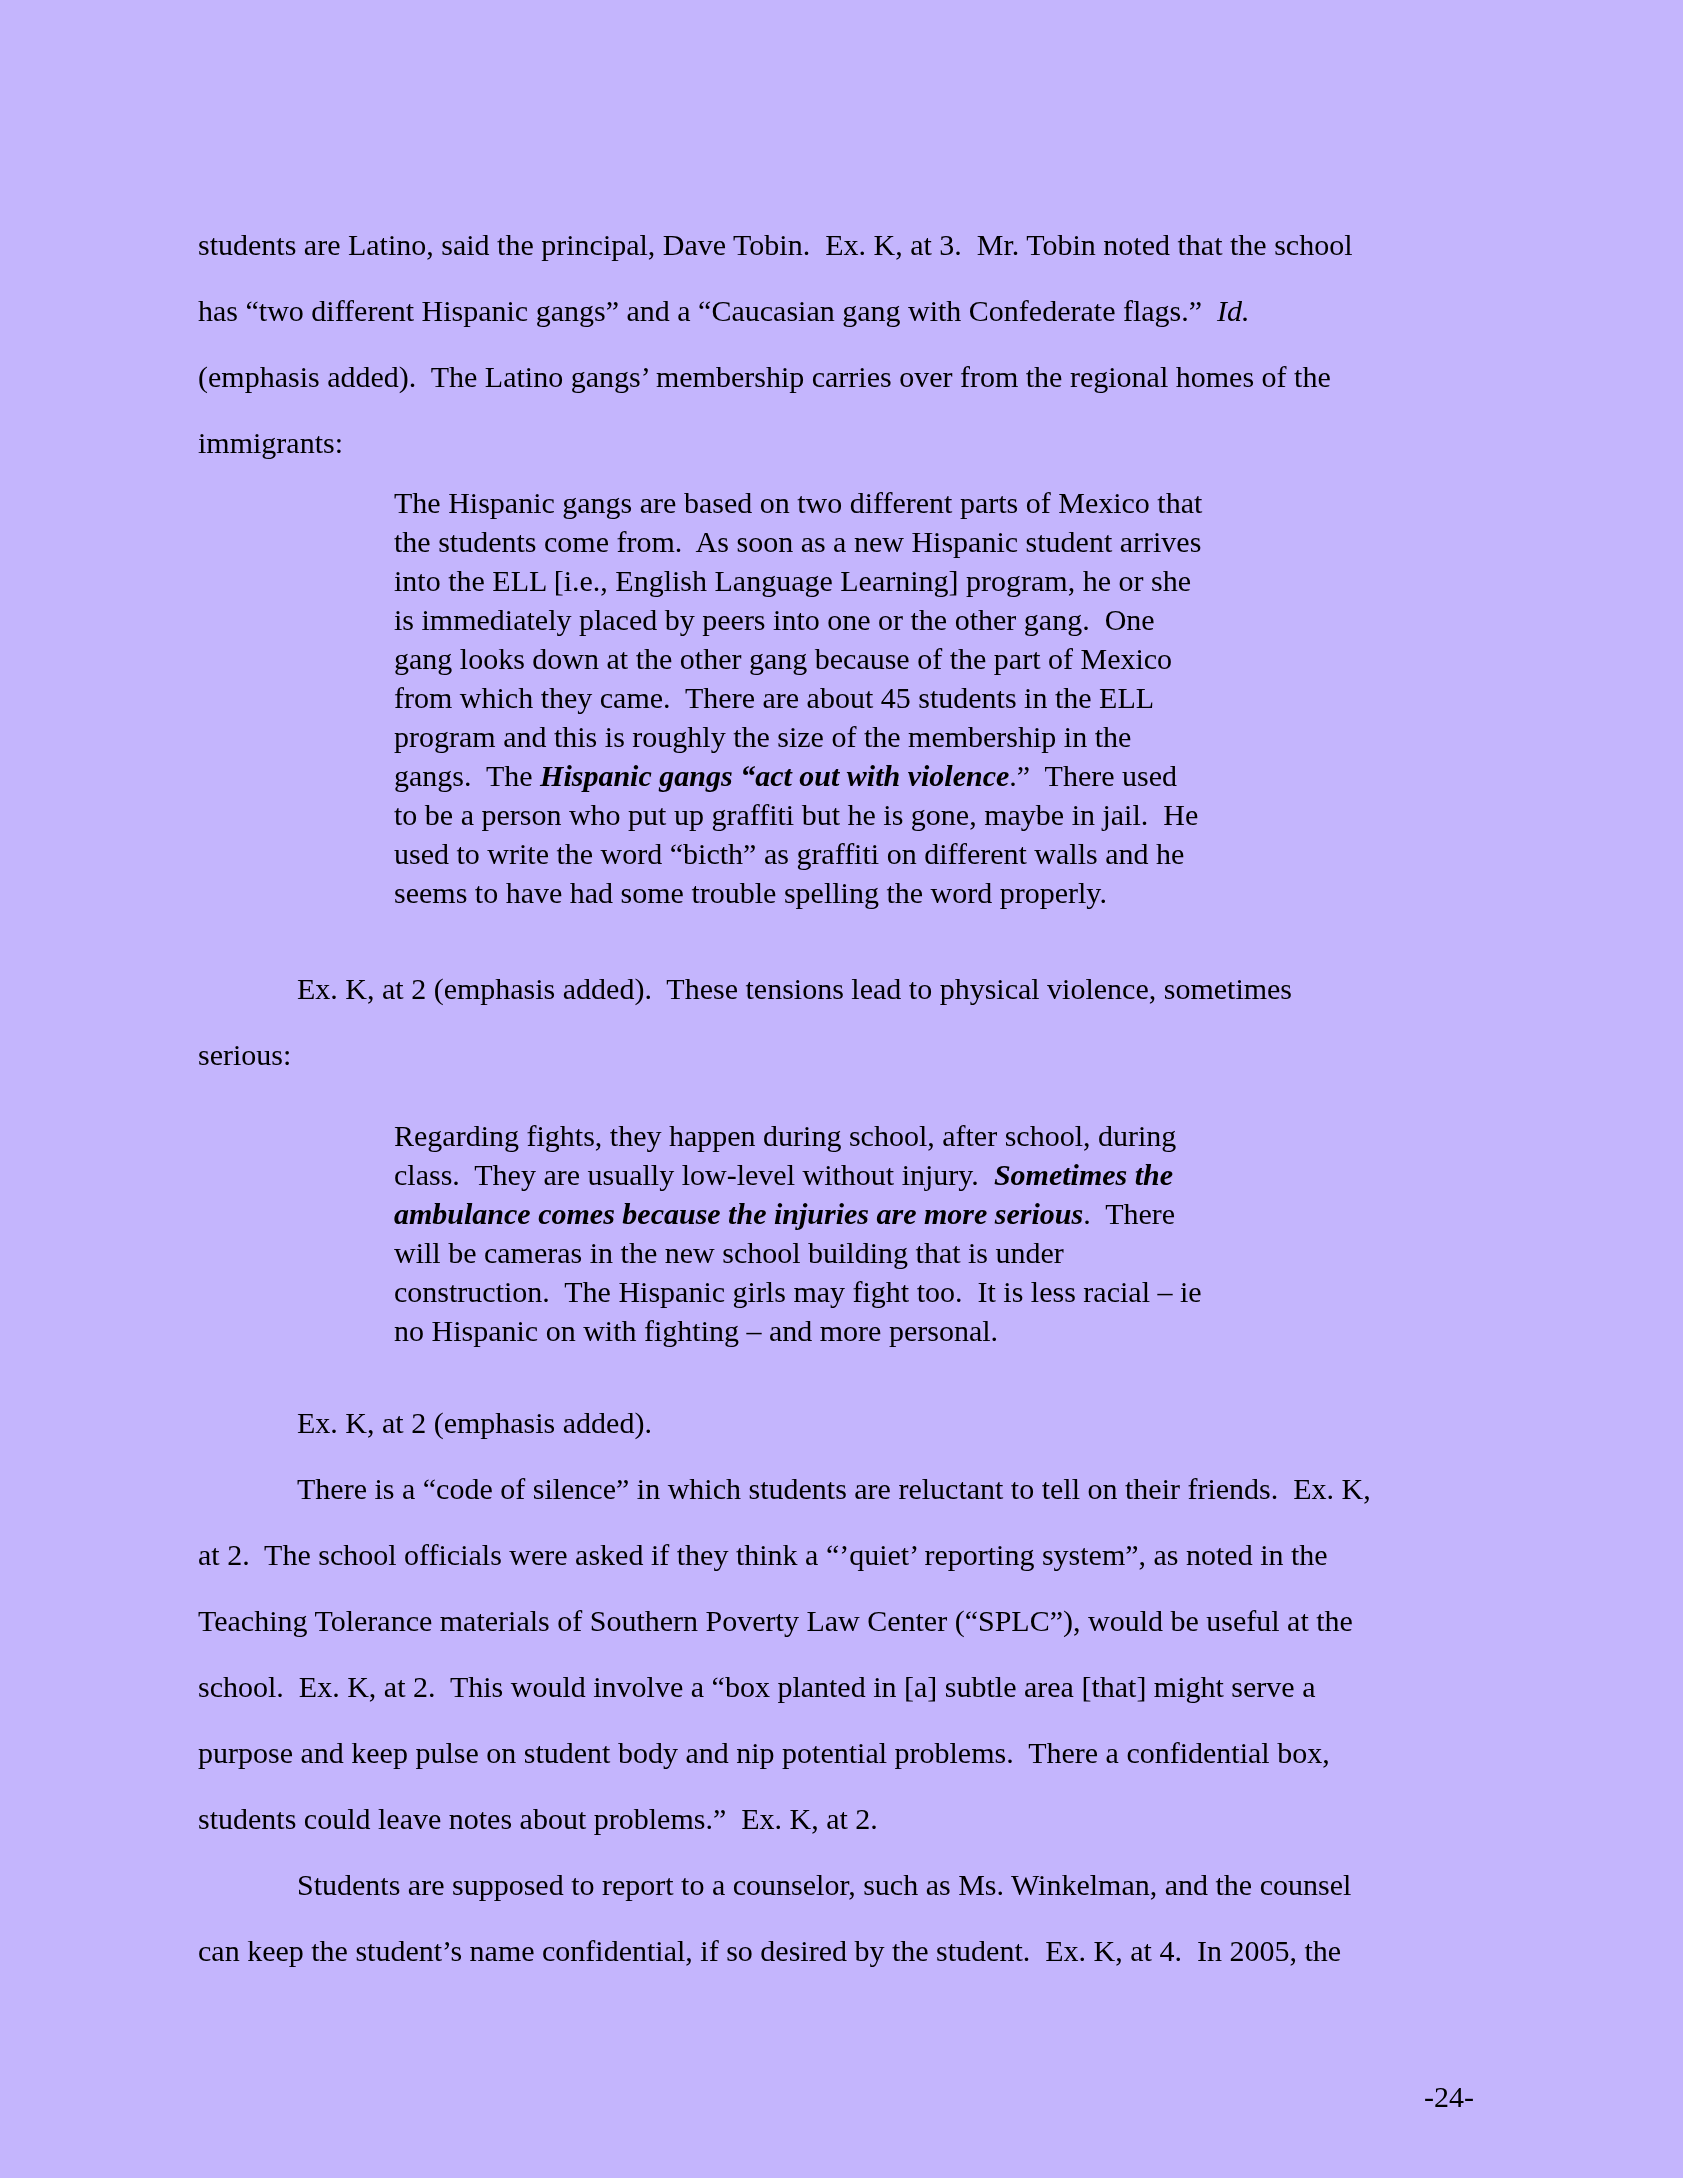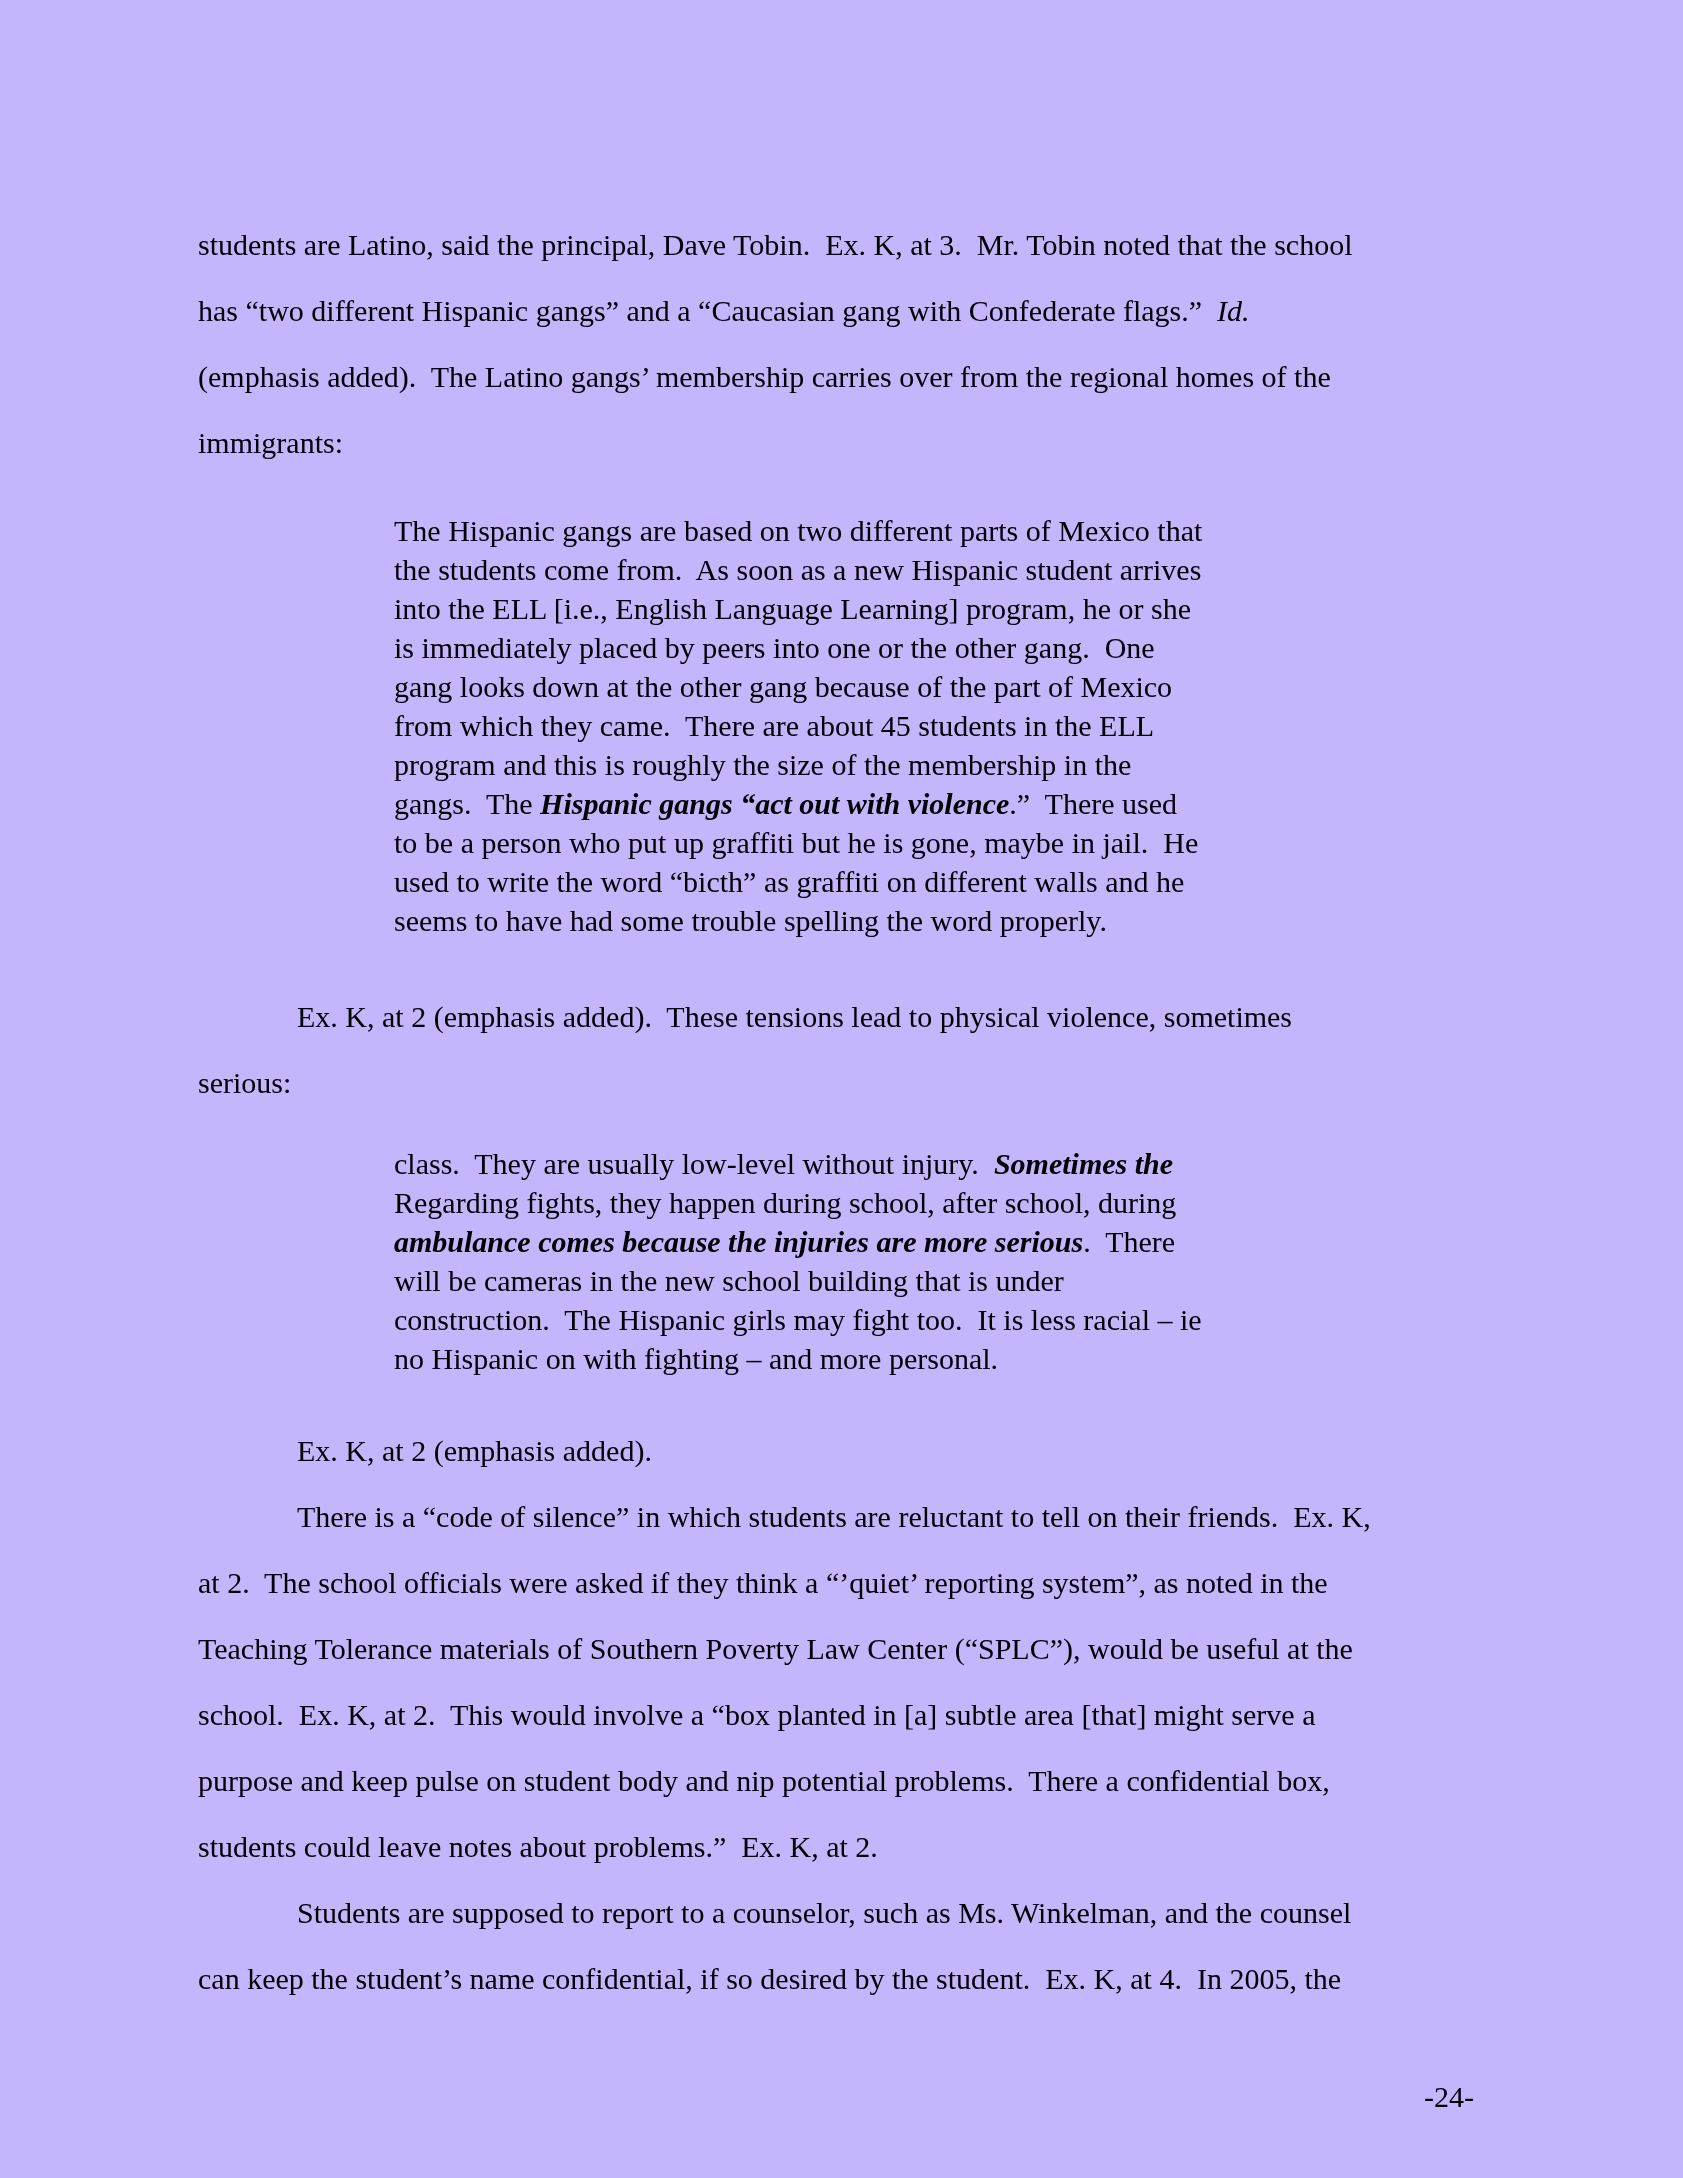--- a/index.html
+++ b/index.html
@@ -18,21 +18,21 @@
   }
   .doc {
     position: absolute;
     left: 198px;
     top: 0;
     width: 1297px;
     padding-top: 212px;
   }
   .block { margin: 0; }
   
-  .doc > .block:nth-child(2) { margin-top: 35px; }   
+  .doc > .block:nth-child(2) { margin-top: 7px; }   
   .doc > .block:nth-child(3) { margin-top: 44px; }   
   .doc > .block:nth-child(4) { margin-top: 28px; }   
   .doc > .block:nth-child(5) { margin-top: 40px; }   
   .paragraph .line {
     font-size: 30px;
     line-height: 66px;
     white-space: pre;
   }
   .quote-block {
     margin-left: 196px;
@@ -77,22 +77,22 @@
         <div class="line"><span>gangs.  The </span><span class="seg-bi">Hispanic gangs “act out with violence</span><span>.”  There used</span></div>
         <div class="line"><span>to be a person who put up graffiti but he is gone, maybe in jail.  He</span></div>
         <div class="line"><span>used to write the word “bicth” as graffiti on different walls and he</span></div>
         <div class="line"><span>seems to have had some trouble spelling the word properly.</span></div>
       </div>
       <div class="block paragraph">
         <div class="line indented"><span>Ex. K, at 2 (emphasis added).  These tensions lead to physical violence, sometimes</span></div>
         <div class="line"><span>serious:</span></div>
       </div>
       <div class="block quote-block">
+        <div class="line"><span>Regarding fights, they happen during school, after school, during</span></div>
         <div class="line"><span>class.  They are usually low-level without injury.  </span><span class="seg-bi">Sometimes the</span></div>
-        <div class="line"><span>Regarding fights, they happen during school, after school, during</span></div>
         <div class="line"><span class="seg-bi">ambulance comes because the injuries are more serious</span><span>.  There</span></div>
         <div class="line"><span>will be cameras in the new school building that is under</span></div>
         <div class="line"><span>construction.  The Hispanic girls may fight too.  It is less racial – ie</span></div>
         <div class="line"><span>no Hispanic on with fighting – and more personal.</span></div>
       </div>
       <div class="block paragraph">
         <div class="line indented"><span>Ex. K, at 2 (emphasis added).</span></div>
       </div>
       <div class="block paragraph">
         <div class="line indented"><span>There is a “code of silence” in which students are reluctant to tell on their friends.  Ex. K,</span></div>

